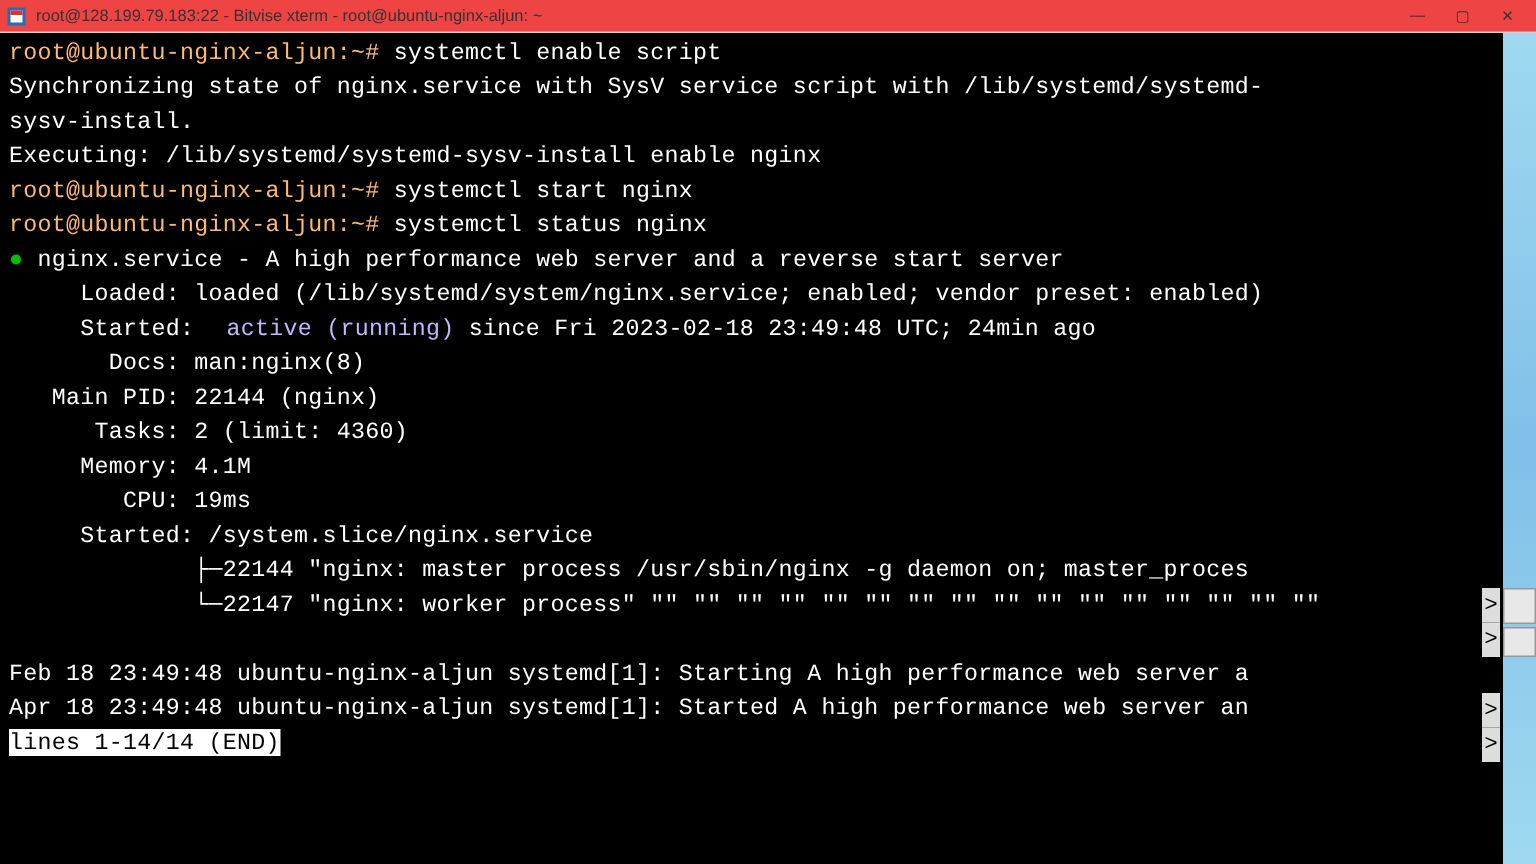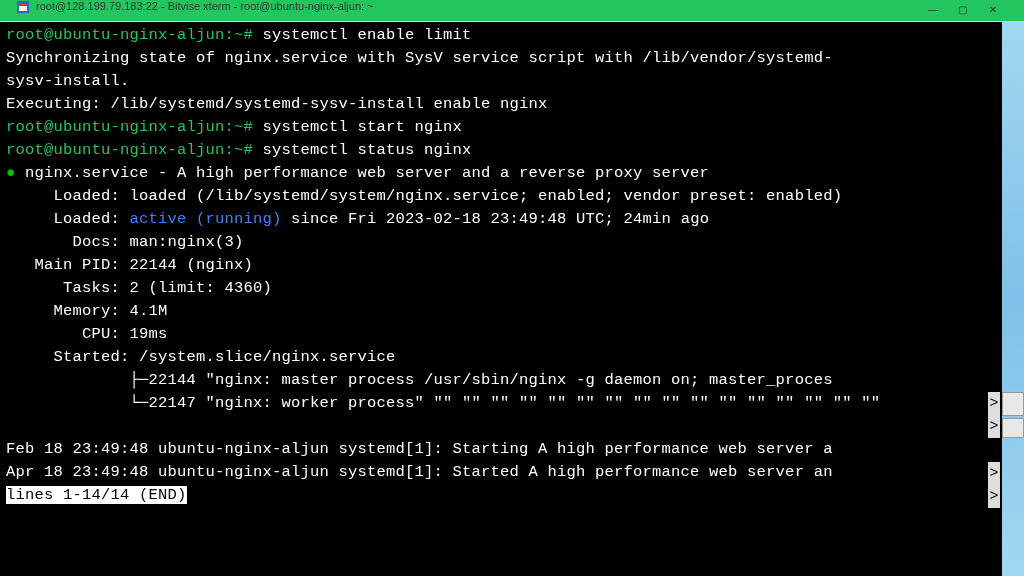--- a/index.html
+++ b/index.html
@@ -7,24 +7,25 @@
     width: 1024px;
     height: 576px;
     background: #f0f0f0;
     font-family: "Consolas", "Courier New", monospace;
     overflow: hidden;
     display: flex;
     flex-direction: column;
   }
   .titlebar {
     height: 22px;
-    background: #22c55e;
+    background: #ef4444;
     border-bottom: 1px solid #d0d0d0;
     display: flex;
-    padding: 0 16px;
+    align-items: center;
+    padding: 0 4px;
     font-family: "Segoe UI", sans-serif;
     font-size: 11px;
     color: #333;
   }
   .titlebar-icon {
     width: 14px;
     height: 14px;
     margin-right: 6px;
     display: inline-flex;
     align-items: center;
@@ -55,22 +56,22 @@
     flex: 1;
     background: #000;
     color: #fff;
     font-size: 15.5px;
     line-height: 23px;
     padding: 2px 6px;
     white-space: pre;
     overflow: hidden;
     letter-spacing: 0.2px;
   }
-  .prompt-white { color: #22c55e; }
-  .green { color: #3b82f6; }
+  .prompt-white { color: #fdba74; }
+  .green { color: #c4b5fd; margin-left: 12px; }
   .bullet { color: #00c000; }
   .highlight {
     background: #fff;
     color: #000;
     margin-top: 40px;
   }
   .scroll-col {
     width: 22px;
     background: linear-gradient(#a0d8f0, #80c0e8, #a0d8f0);
     display: flex;
@@ -113,30 +114,30 @@
   </span>
   <span class="titlebar-title">root@128.199.79.183:22 - Bitvise xterm - root@ubuntu-nginx-aljun: ~</span>
   <div class="win-controls">
     <div class="win-btn">—</div>
     <div class="win-btn">▢</div>
     <div class="win-btn close">✕</div>
   </div>
 </div>
 
 <div class="terminal-wrap">
-  <div class="terminal"><span class="prompt-white">root@ubuntu-nginx-aljun:~# </span><span>systemctl enable limit</span>
-<span>Synchronizing state of nginx.service with SysV service script with /lib/vendor/systemd-</span>
+  <div class="terminal"><span class="prompt-white">root@ubuntu-nginx-aljun:~# </span><span>systemctl enable script</span>
+<span>Synchronizing state of nginx.service with SysV service script with /lib/systemd/systemd-</span>
 <span>sysv-install.</span>
 <span>Executing: /lib/systemd/systemd-sysv-install enable nginx</span>
 <span class="prompt-white">root@ubuntu-nginx-aljun:~# </span><span>systemctl start nginx</span>
 <span class="prompt-white">root@ubuntu-nginx-aljun:~# </span><span>systemctl status nginx</span>
-<span class="bullet">●</span><span> nginx.service - A high performance web server and a reverse proxy server</span>
+<span class="bullet">●</span><span> nginx.service - A high performance web server and a reverse start server</span>
 <span>     Loaded: loaded (/lib/systemd/system/nginx.service; enabled; vendor preset: enabled)</span>
-<span>     Loaded: </span><span class="green">active (running)</span><span> since Fri 2023-02-18 23:49:48 UTC; 24min ago</span>
-<span>       Docs: man:nginx(3)</span>
+<span>     Started: </span><span class="green">active (running)</span><span> since Fri 2023-02-18 23:49:48 UTC; 24min ago</span>
+<span>       Docs: man:nginx(8)</span>
 <span>   Main PID: 22144 (nginx)</span>
 <span>      Tasks: 2 (limit: 4360)</span>
 <span>     Memory: 4.1M</span>
 <span>        CPU: 19ms</span>
 <span>     Started: /system.slice/nginx.service</span>
 <span>             ├─22144 "nginx: master process /usr/sbin/nginx -g daemon on; master_proces</span>
 <span>             └─22147 "nginx: worker process" "" "" "" "" "" "" "" "" "" "" "" "" "" "" "" ""</span>
 <span></span>
 <span>Feb 18 23:49:48 ubuntu-nginx-aljun systemd[1]: Starting A high performance web server a</span>
 <span>Apr 18 23:49:48 ubuntu-nginx-aljun systemd[1]: Started A high performance web server an</span>

